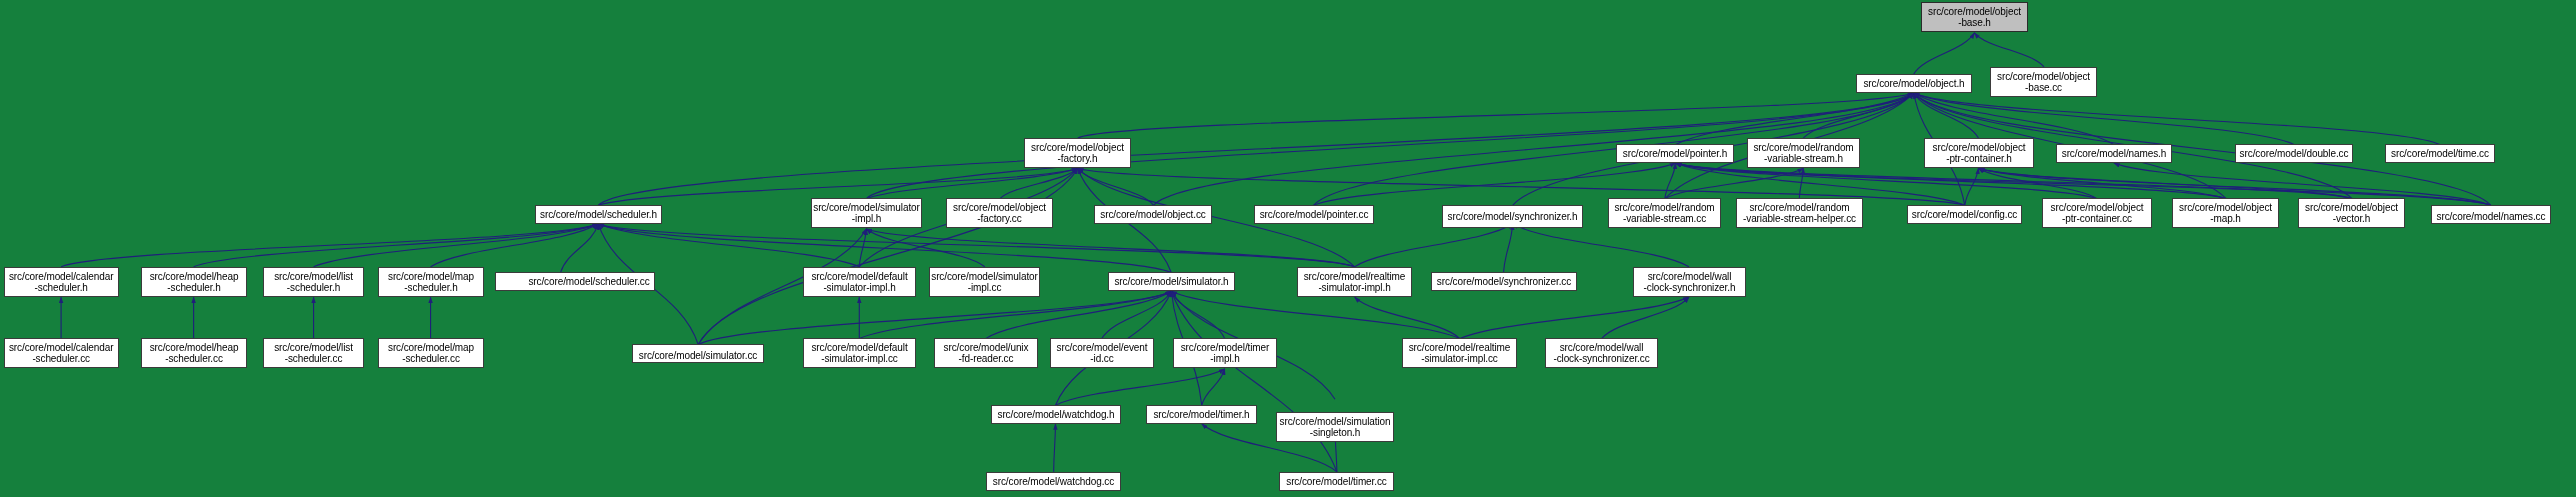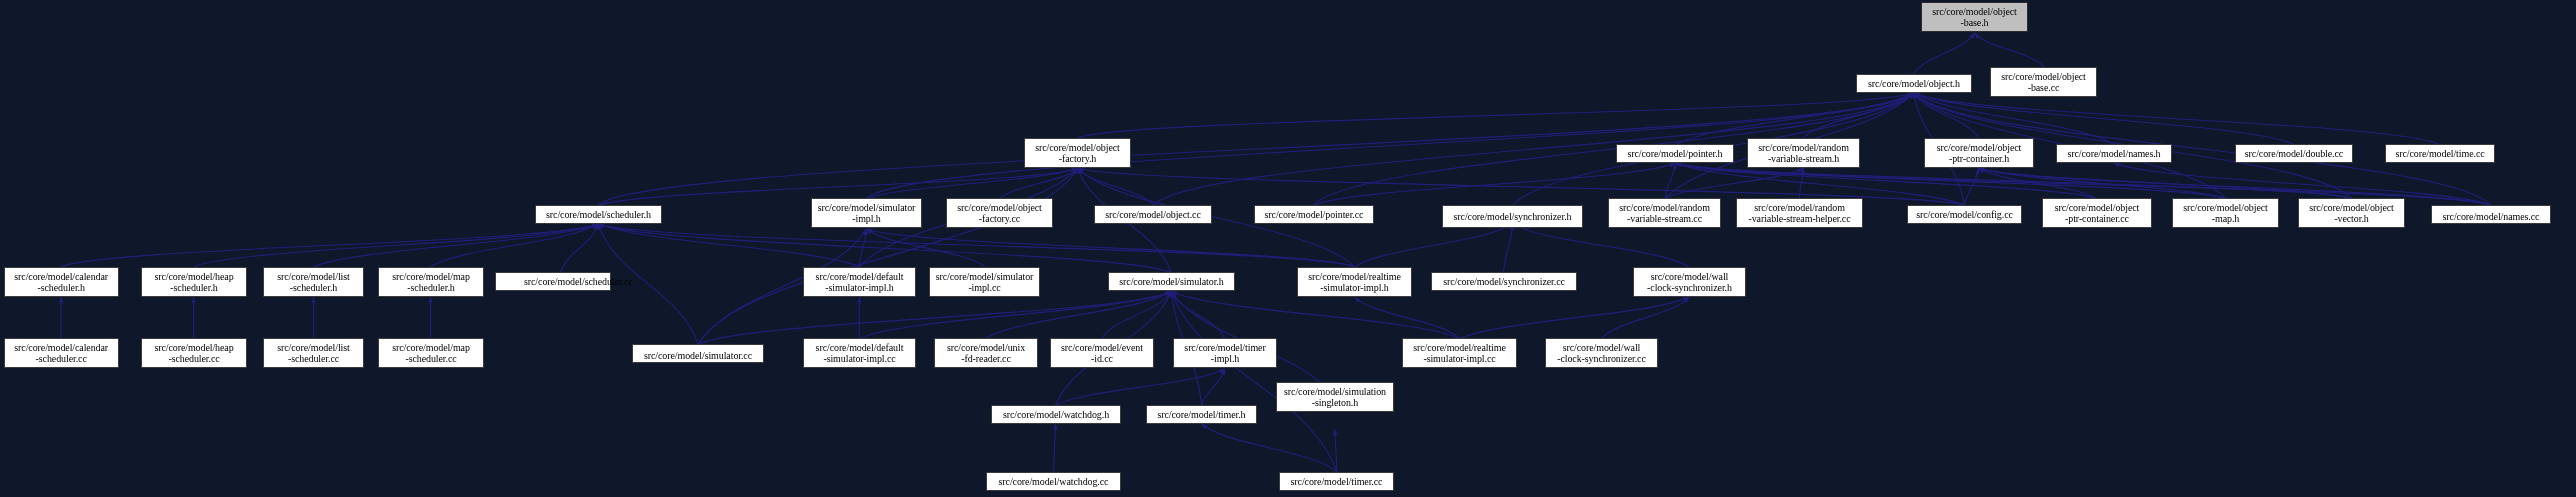--- a/index.html
+++ b/index.html
@@ -4,22 +4,22 @@
 <style>
   html, body {
     margin: 0;
     padding: 0;
     background: #ffffff;
   }
   #graph {
     position: relative;
     width: 2576px;
     height: 498px;
-    background: #0f172a;
-    font-family: Liberation Serif, serif;
+    background: #15803d;
+    font-family: Liberation Sans, sans-serif;
     overflow: hidden;
   }
   #edges {
     position: absolute;
     left: 0;
     top: 0;
     width: 2576px;
     height: 498px;
     pointer-events: none;
   }
@@ -179,21 +179,21 @@
 -vector.h</span></div>
       <div class="node" style="left: 2431px; top: 205px; width: 120px; height: 18.5px; align-items: flex-end;"><span class="lbl">src/core/model/names.cc</span></div>
       <div class="node" style="left: 3.7px; top: 267px; width: 115px; height: 30px;"><span class="lbl">src/core/model/calendar
 -scheduler.h</span></div>
       <div class="node" style="left: 141px; top: 267px; width: 106px; height: 30px;"><span class="lbl">src/core/model/heap
 -scheduler.h</span></div>
       <div class="node" style="left: 263px; top: 267px; width: 101px; height: 30px;"><span class="lbl">src/core/model/list
 -scheduler.h</span></div>
       <div class="node" style="left: 378px; top: 267px; width: 106px; height: 30px;"><span class="lbl">src/core/model/map
 -scheduler.h</span></div>
-      <div class="node" style="left: 495px; top: 272px; width: 116px; height: 18.5px; padding-left: 28px;"><span class="lbl">src/core/model/scheduler.cc</span></div>
+      <div class="node" style="left: 495px; top: 272px; width: 160px; height: 18.5px; padding-left: 28px;"><span class="lbl">src/core/model/scheduler.cc</span></div>
       <div class="node" style="left: 803px; top: 267px; width: 113px; height: 30px;"><span class="lbl">src/core/model/default
 -simulator-impl.h</span></div>
       <div class="node" style="left: 929px; top: 267px; width: 111px; height: 30px;"><span class="lbl">src/core/model/simulator
 -impl.cc</span></div>
       <div class="node" style="left: 1108px; top: 272px; width: 127px; height: 18.5px;"><span class="lbl">src/core/model/simulator.h</span></div>
       <div class="node" style="left: 1297px; top: 267px; width: 115px; height: 30px;"><span class="lbl">src/core/model/realtime
 -simulator-impl.h</span></div>
       <div class="node" style="left: 1431px; top: 272px; width: 146px; height: 18.5px;"><span class="lbl">src/core/model/synchronizer.cc</span></div>
       <div class="node" style="left: 1633px; top: 267px; width: 113px; height: 30px;"><span class="lbl">src/core/model/wall
 -clock-synchronizer.h</span></div>
@@ -213,19 +213,19 @@
       <div class="node" style="left: 1050px; top: 338px; width: 104px; height: 30px;"><span class="lbl">src/core/model/event
 -id.cc</span></div>
       <div class="node" style="left: 1173px; top: 338px; width: 104px; height: 30px;"><span class="lbl">src/core/model/timer
 -impl.h</span></div>
       <div class="node" style="left: 1402px; top: 338px; width: 115px; height: 30px;"><span class="lbl">src/core/model/realtime
 -simulator-impl.cc</span></div>
       <div class="node" style="left: 1545px; top: 338px; width: 113px; height: 30px;"><span class="lbl">src/core/model/wall
 -clock-synchronizer.cc</span></div>
       <div class="node" style="left: 991px; top: 405px; width: 130px; height: 18.5px;"><span class="lbl">src/core/model/watchdog.h</span></div>
       <div class="node" style="left: 1146px; top: 405px; width: 111px; height: 19px;"><span class="lbl">src/core/model/timer.h</span></div>
-      <div class="node" style="left: 1276px; top: 382px; width: 118px; height: 30px;"><span class="lbl">src/core/model/simulation
+      <div class="node" style="left: 1276px; top: 412px; width: 118px; height: 30px;"><span class="lbl">src/core/model/simulation
 -singleton.h</span></div>
       <div class="node" style="left: 986px; top: 472px; width: 135px; height: 18.5px;"><span class="lbl">src/core/model/watchdog.cc</span></div>
       <div class="node" style="left: 1279px; top: 472px; width: 115px; height: 18.5px;"><span class="lbl">src/core/model/timer.cc</span></div>
     </div>
 </div>
 
 
 </body></html>

